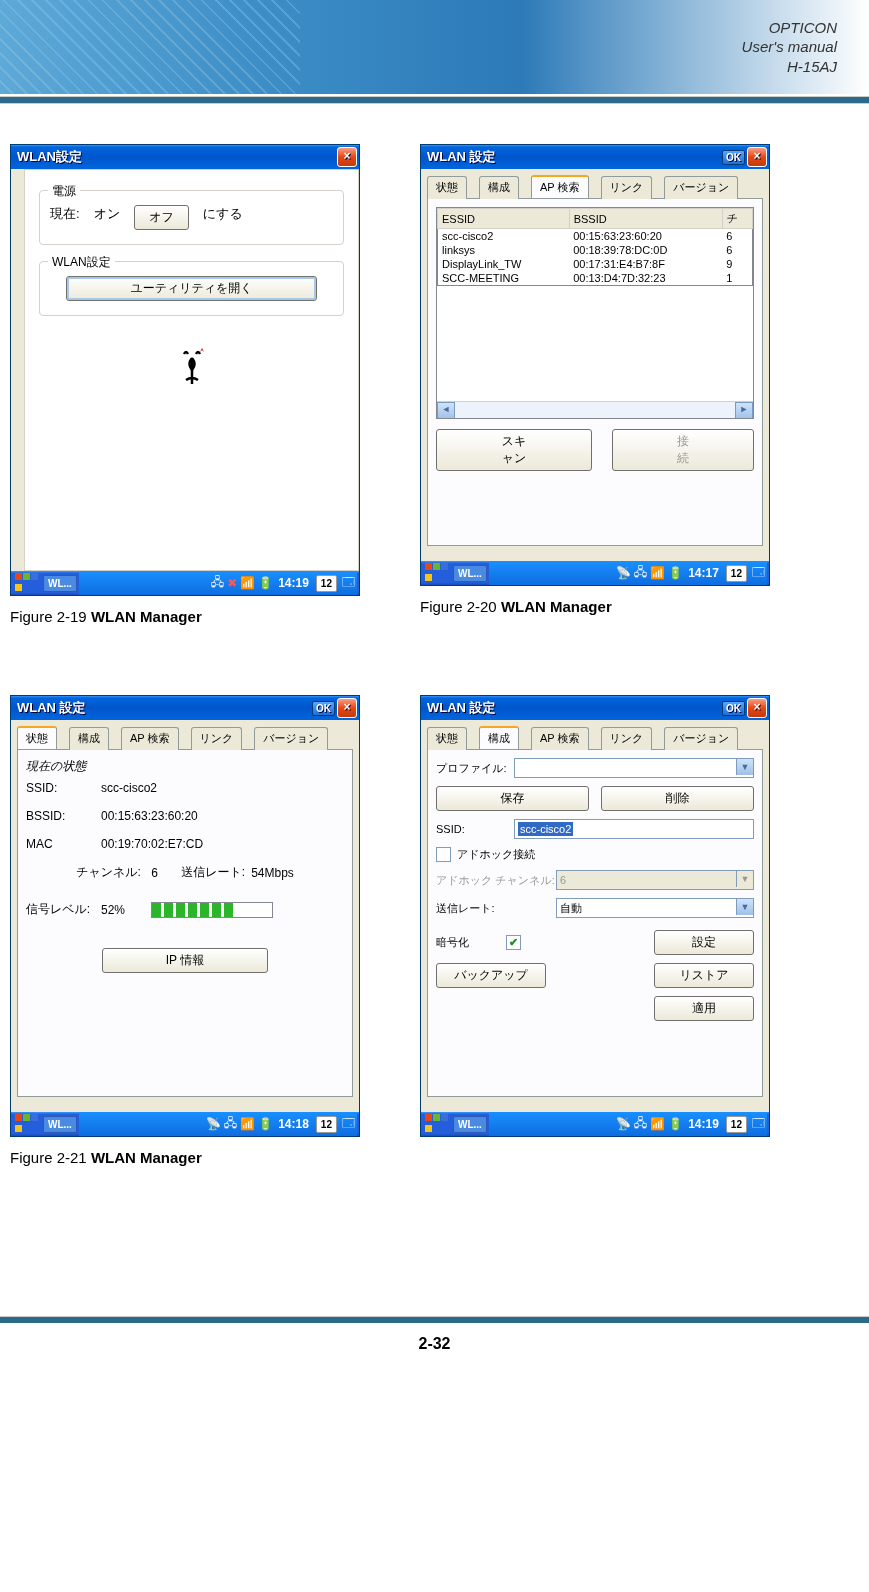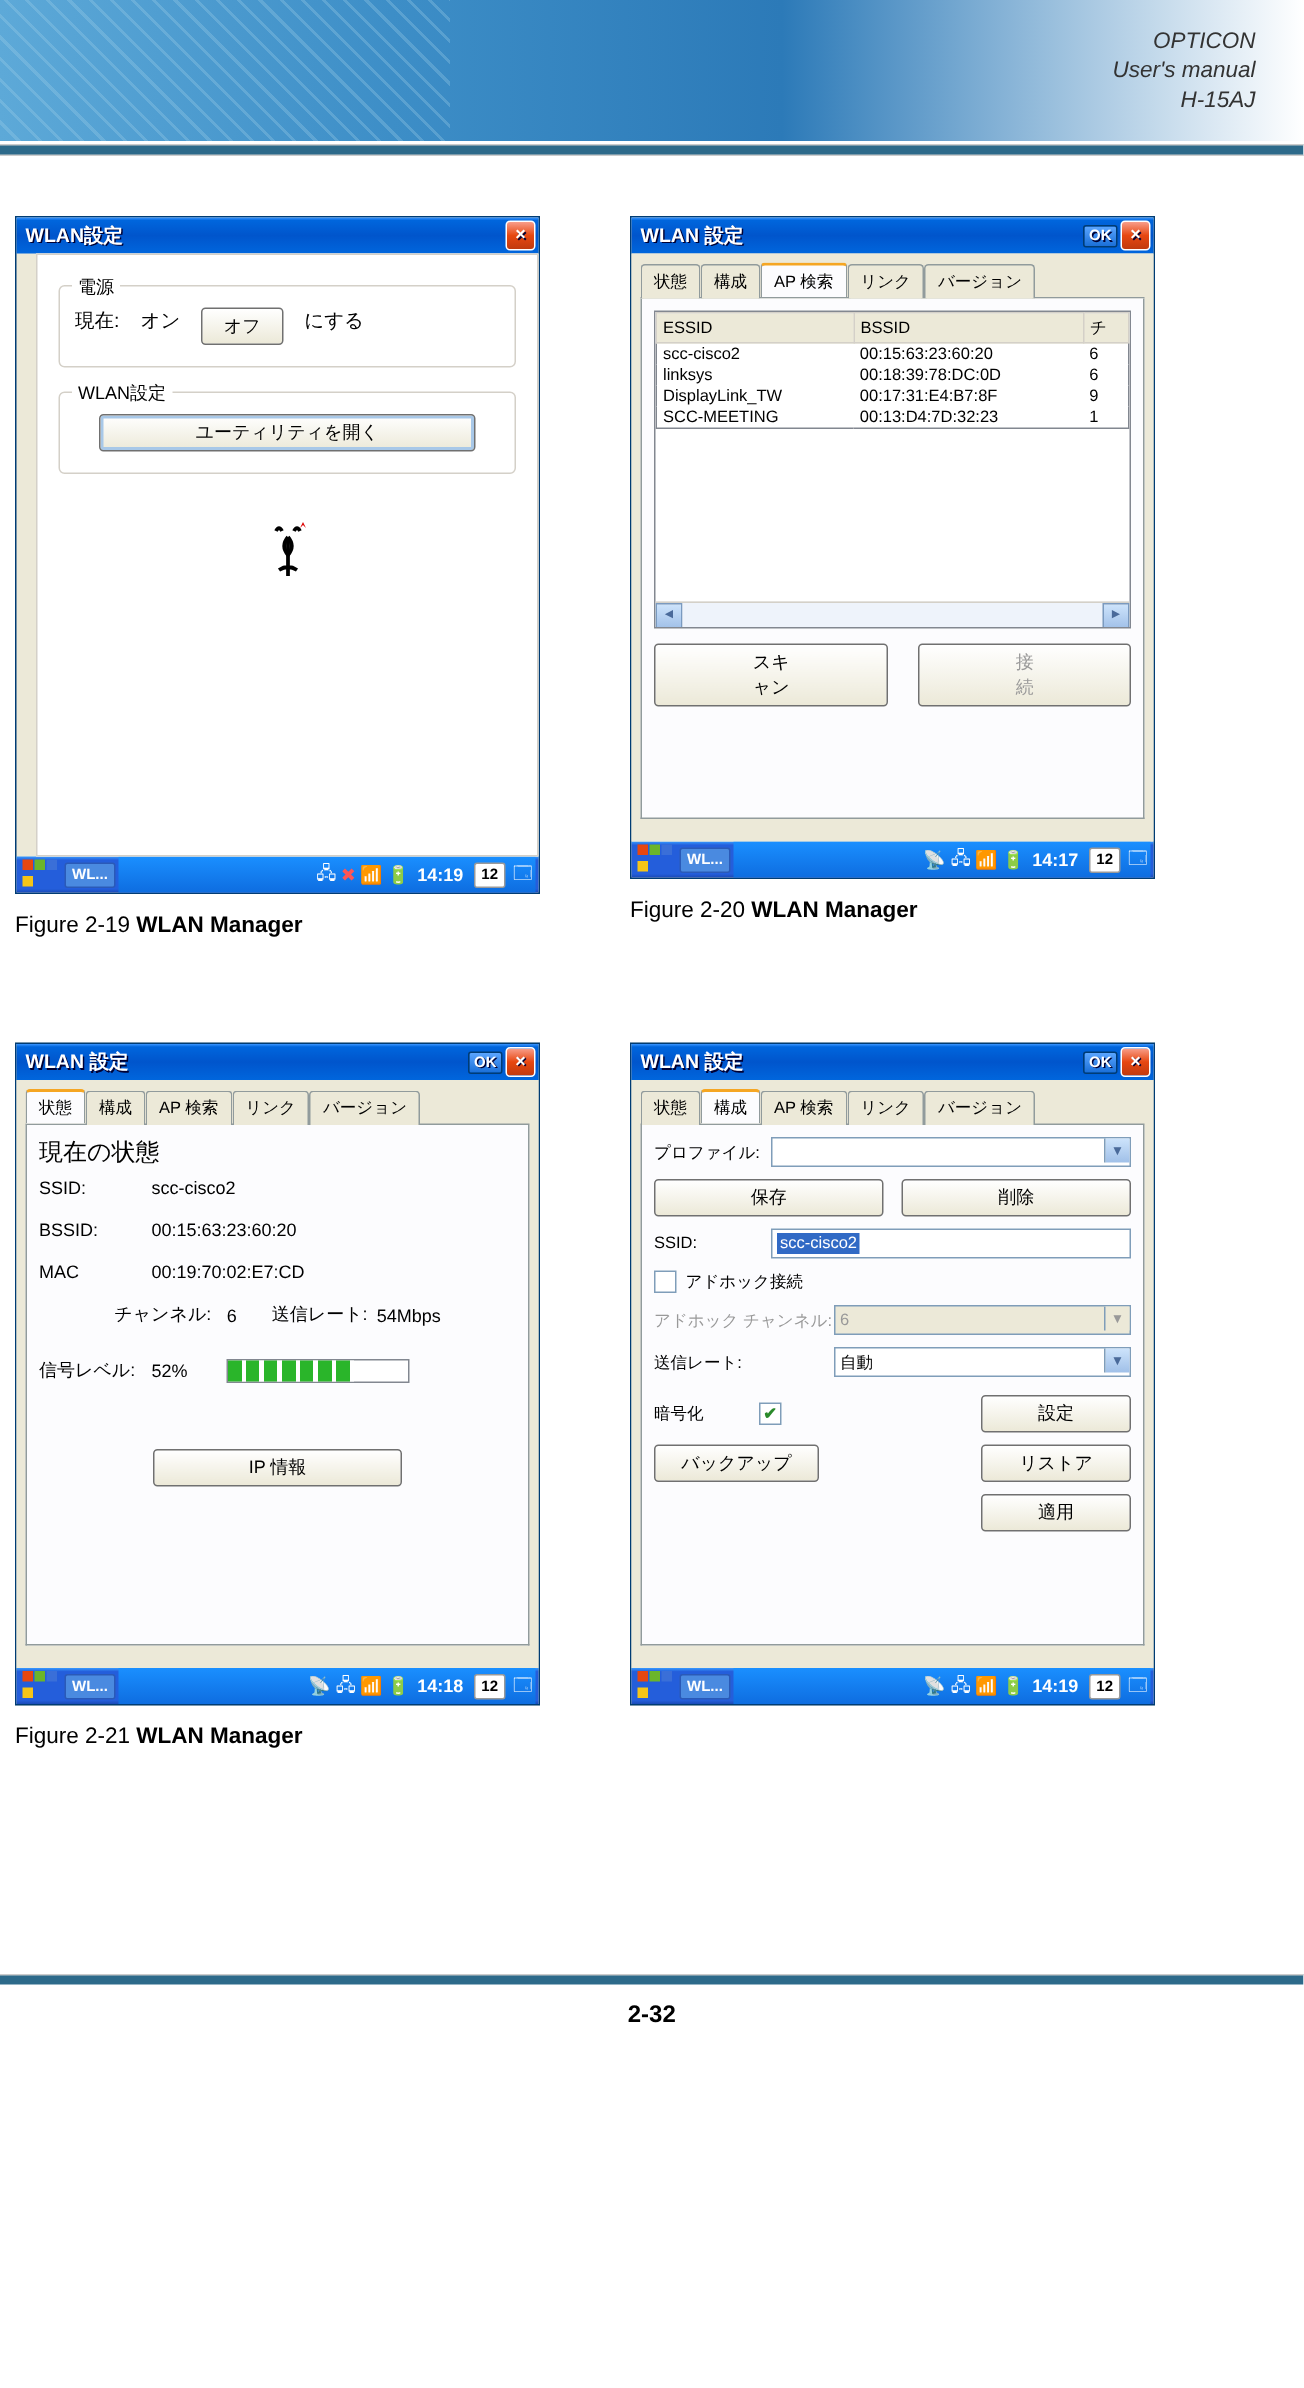--- a/index.html
+++ b/index.html
@@ -158,21 +158,21 @@
     display: flex;
     border-bottom: 1px solid #919b9c;
     margin-bottom: 0;
   }
   .tab {
     border: 1px solid #919b9c;
     border-bottom: none;
     background: #ece9d8;
     padding: 3px 8px;
     font-size: 11px;
-    margin-right: 0px;
+    margin-right: 12px;
     border-radius: 3px 3px 0 0;
     position: relative;
     top: 1px;
     cursor: pointer;
   }
   .tab.active {
     background: #fcfcfe;
     border-top: 2px solid #f5a623;
     top: 0px;
     z-index: 1;
@@ -540,21 +540,21 @@
         </div>
         <div class="wm-body">
           <div class="tab-strip">
             <div class="tab active">状態</div>
             <div class="tab">構成</div>
             <div class="tab">AP 検索</div>
             <div class="tab">リンク</div>
             <div class="tab">バージョン</div>
           </div>
           <div class="tab-content">
-            <div style="font-size:16px;margin-bottom:6px;">現在の状態</div>
+            <div style="font-size:12px;margin-bottom:6px;font-style:italic;">現在の状態</div>
             <div class="status-row">
               <span class="status-label">SSID:</span>
               <span class="status-value">scc-cisco2</span>
             </div>
             <div class="status-row" style="margin-top:14px;">
               <span class="status-label">BSSID:</span>
               <span class="status-value">00:15:63:23:60:20</span>
             </div>
             <div class="status-row" style="margin-top:14px;">
               <span class="status-label">MAC</span>
@@ -566,21 +566,21 @@
               <span style="width:70px;">送信レート:</span>
               <span>54Mbps</span>
             </div>
             <div class="status-row" style="margin-top:20px;">
               <span class="status-label">信号レベル:</span>
               <span style="width:50px;">52%</span>
               <span class="signal-bar">
                 <span class="signal-fill" style="width:70%;"></span>
               </span>
             </div>
-            <div style="text-align:center;margin-top:44px;">
+            <div style="text-align:center;margin-top:30px;">
               <button class="xp-button wide">IP 情報</button>
             </div>
           </div>
         </div>
         <div class="taskbar">
           <div class="start-btn">
             <span class="sq-r"></span>
               <span class="sq-g"></span>
               <span class="sq-b"></span>
               <span class="sq-y"></span>

